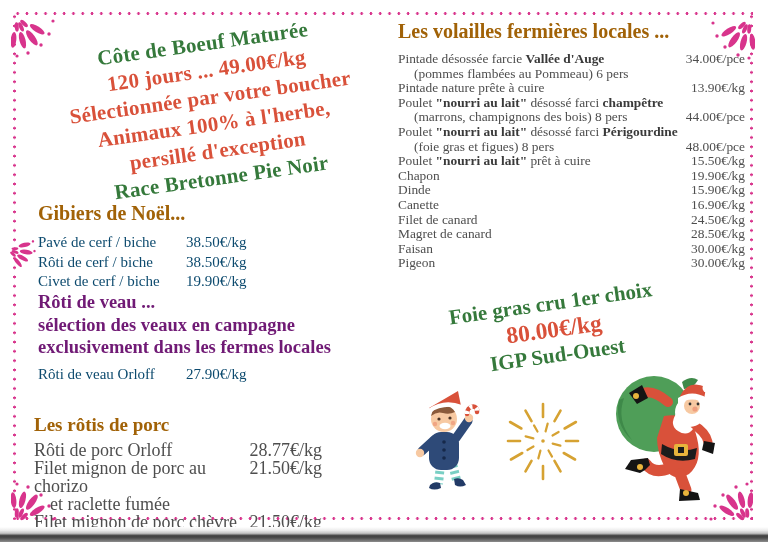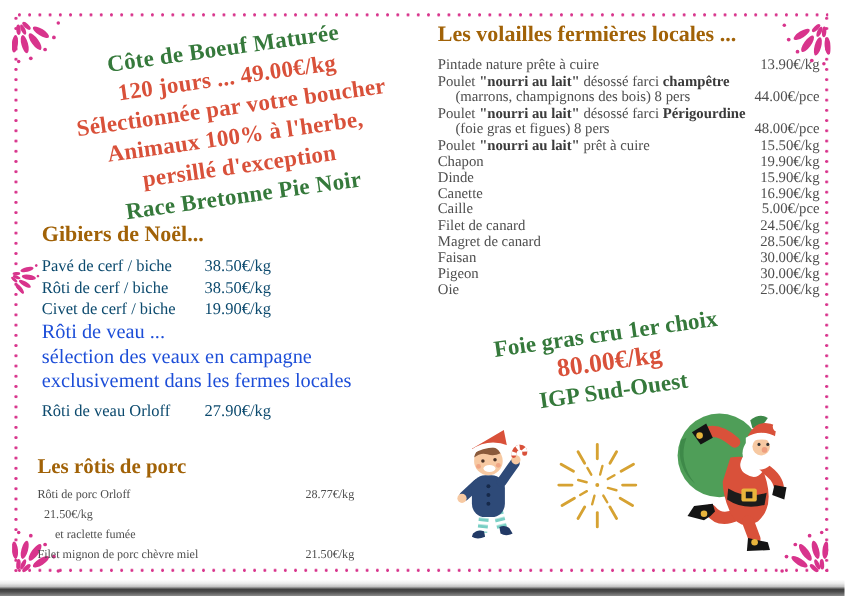--- a/index.html
+++ b/index.html
@@ -25,25 +25,25 @@
   
   #promo-beef{position:absolute;left:24px;top:30px;width:376px;transform:rotate(-8deg);
     text-align:center;font-weight:700;font-size:21px;line-height:27px;letter-spacing:.2px;}
   
   .sec-title{font-weight:700;color:#a16207;}
   #gibiers{position:absolute;left:38px;top:202px;width:320px;}
   #gibiers .sec-title{font-size:20px;margin-bottom:8px;}
   .srow{display:flex;font-size:15px;line-height:19.5px;color:#0c4a6e;}
   .sname{width:148px;}
   #veau{position:absolute;left:38px;top:291px;width:340px;}
-  #veau-title div{font-size:18.5px;line-height:22.5px;font-weight:400;color:#1d4ed8;}
+  #veau-title div{font-size:18.5px;line-height:22.5px;font-weight:700;color:#701a75;}
   #veau-items{margin-top:6px;}
   #porc{position:absolute;left:34px;top:414px;width:288px;}
   #porc .sec-title{font-size:19px;margin-bottom:5px;}
-  #porc .rline{font-size:11px;line-height:18px;}
+  #porc .rline{font-size:18px;line-height:18px;}
   
   #volailles{position:absolute;left:398px;top:20px;width:347px;}
   #volailles .sec-title{font-size:20px;margin-bottom:9px;}
   #volailles .rline{font-size:13.4px;line-height:14.6px;}
   .rline{display:flex;justify-content:space-between;}
   .rline .rprice{white-space:nowrap;margin-left:6px;}
   .rline.sub{padding-left:16px;}
   
   #foie-block{position:absolute;left:404px;top:290px;width:300px;transform:rotate(-8deg);
     text-align:center;font-weight:700;font-size:21px;line-height:26px;}
@@ -199,40 +199,50 @@
     <div class="sec-title">Les rôtis de porc</div>
     <div id="porc-items">
         <div class="ritem">
           <div class="rline">
             <span><span>Rôti de porc Orloff</span></span>
             <span class="rprice">28.77€/kg</span>
           </div>
         </div>
         <div class="ritem">
           <div class="rline">
+            <span><span>Filet mignon de porc au chorizo</span></span>
             <span class="rprice">21.50€/kg</span>
           </div>
           <div class="rline sub">
             <span><span>et raclette fumée</span></span>
           </div>
         </div>
         <div class="ritem">
           <div class="rline">
             <span><span>Filet mignon de porc chèvre miel</span></span>
             <span class="rprice">21.50€/kg</span>
           </div>
         </div>
       </div>
   </div>
 
   <div id="volailles">
     <div class="sec-title">Les volailles fermières locales ...</div>
     <div id="volailles-items">
         <div class="ritem">
           <div class="rline">
+            <span><span>Pintade désossée farcie </span><span class="b">Vallée d'Auge</span></span>
+            <span class="rprice">34.00€/pce</span>
+          </div>
+          <div class="rline sub">
+            <span><span>(pommes flambées au Pommeau) 6 pers</span></span>
+          </div>
+        </div>
+        <div class="ritem">
+          <div class="rline">
             <span><span>Pintade nature prête à cuire</span></span>
             <span class="rprice">13.90€/kg</span>
           </div>
         </div>
         <div class="ritem">
           <div class="rline">
             <span><span>Poulet </span><span class="b">"nourri au lait"</span><span> désossé farci </span><span class="b">champêtre</span></span>
           </div>
           <div class="rline sub">
             <span><span>(marrons, champignons des bois) 8 pers</span></span>
@@ -267,52 +277,40 @@
           </div>
         </div>
         <div class="ritem">
           <div class="rline">
             <span><span>Canette</span></span>
             <span class="rprice">16.90€/kg</span>
           </div>
         </div>
         <div class="ritem">
           <div class="rline">
-            <span><span>Caille</span></span>
-            <span class="rprice">5.00€/pce</span>
-          </div>
-        </div>
-        <div class="ritem">
-          <div class="rline">
             <span><span>Filet de canard</span></span>
             <span class="rprice">24.50€/kg</span>
           </div>
         </div>
         <div class="ritem">
           <div class="rline">
             <span><span>Magret de canard</span></span>
             <span class="rprice">28.50€/kg</span>
           </div>
         </div>
         <div class="ritem">
           <div class="rline">
             <span><span>Faisan</span></span>
             <span class="rprice">30.00€/kg</span>
           </div>
         </div>
         <div class="ritem">
           <div class="rline">
             <span><span>Pigeon</span></span>
             <span class="rprice">30.00€/kg</span>
-          </div>
-        </div>
-        <div class="ritem">
-          <div class="rline">
-            <span><span>Oie</span></span>
-            <span class="rprice">25.00€/kg</span>
           </div>
         </div>
       </div>
   </div>
 
   <div id="foie-block">
       <div class="foie-line c-green">Foie gras cru 1er choix</div>
       <div class="foie-line c-red">80.00€/kg</div>
       <div class="foie-line c-green">IGP Sud-Ouest</div>
     </div>

